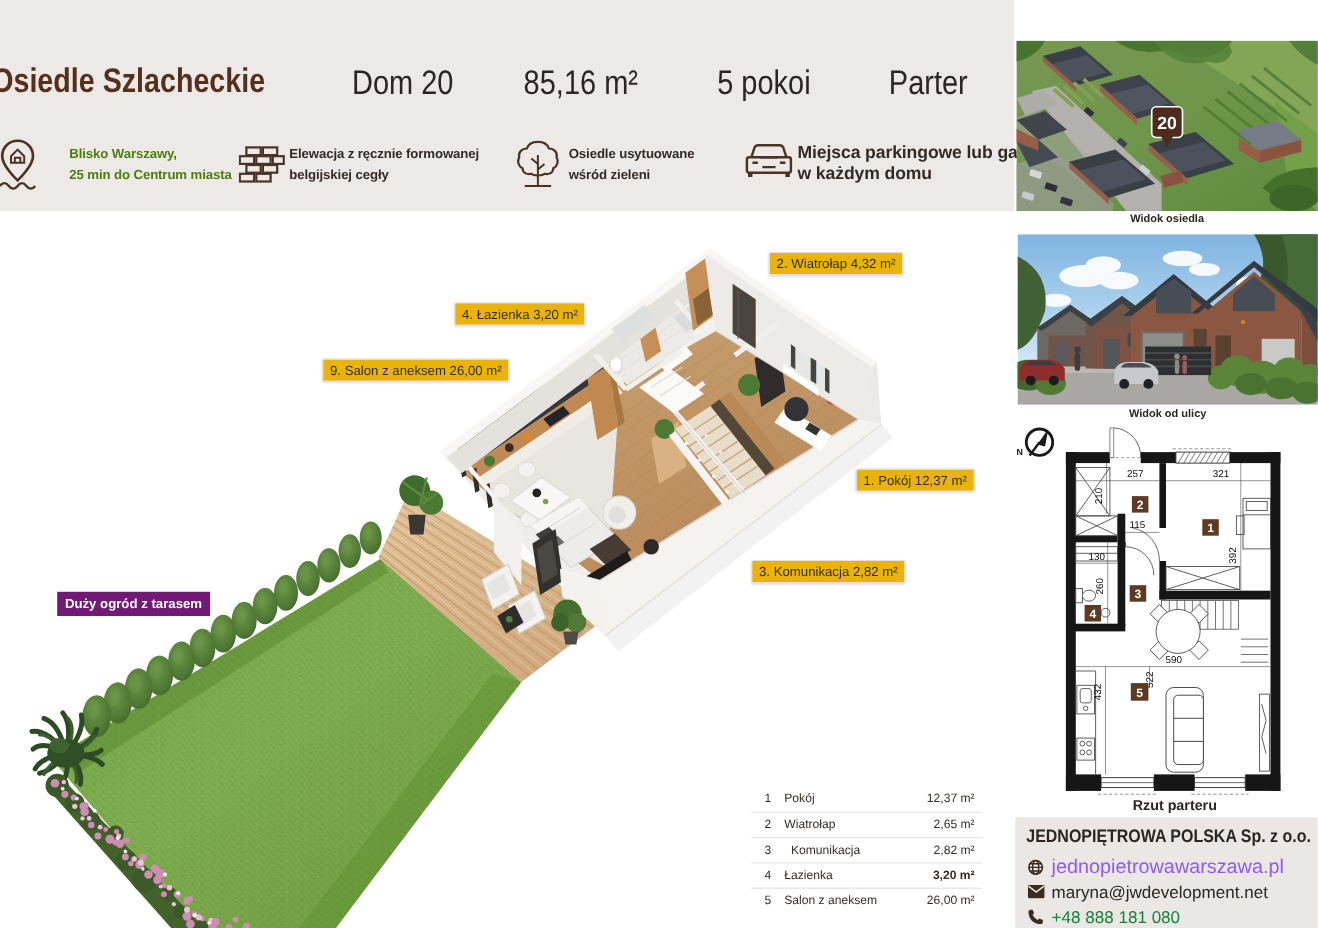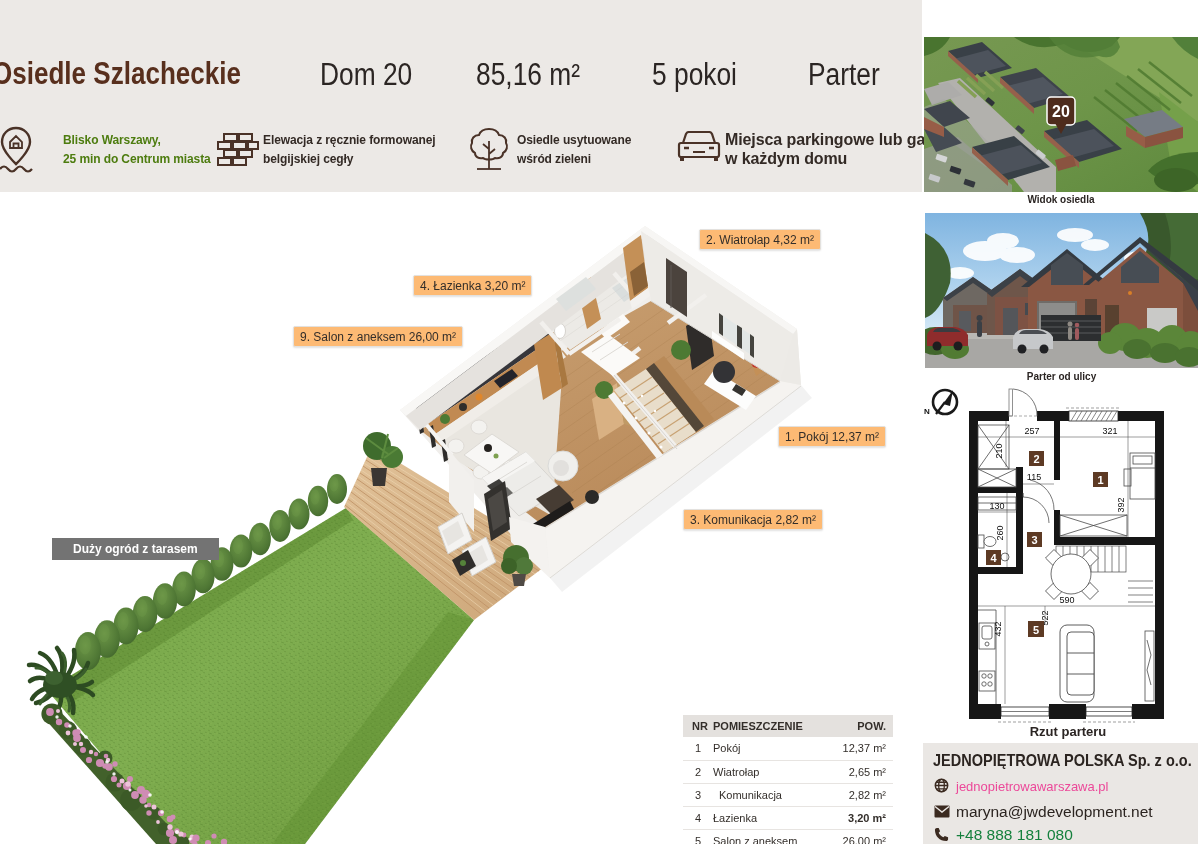--- a/index.html
+++ b/index.html
@@ -1,19 +1,19 @@
 <!DOCTYPE html>
 <html><head>
 <meta charset="utf-8">
 <style>
   html,body{margin:0;padding:0;}
   body{width:1198px;height:844px;position:relative;overflow:hidden;background:#ffffff;
        font-family:"Liberation Sans",sans-serif;}
   .abs{position:absolute;}
-  .lbl{position:absolute;background:#fdba74;border:1px solid #e3e1de;box-shadow:0 1px 2px rgba(0,0,0,.12);
+  .lbl{position:absolute;background:#eab308;border:1px solid #e3e1de;box-shadow:0 1px 2px rgba(0,0,0,.12);
        font-size:12px;color:#332e2a;padding:2.5px 6px;white-space:nowrap;border-radius:2px;}
   .cap{position:absolute;font-size:10px;color:#2b2523;text-align:center;font-weight:bold;}
 </style>
 </head>
 <body>
 
 <div class="abs" style="left:0;top:0;width:922px;height:192px;background:#ece9e6;"></div>
 
 <div class="abs" style="left:-8px;top:56px;font-size:31px;font-weight:bold;color:#582f1d;transform:scaleX(.84);transform-origin:0 0;white-space:nowrap;">Osiedle Szlacheckie</div>
 
@@ -488,21 +488,21 @@
 <div class="lbl" style="left:699px;top:229px;">2. Wiatrołap 4,32 m²</div>
 
 <div class="lbl" style="left:413px;top:275px;">4. Łazienka 3,20 m²</div>
 
 <div class="lbl" style="left:293px;top:326px;">9. Salon z aneksem 26,00 m²</div>
 
 <div class="lbl" style="left:778px;top:426px;">1. Pokój 12,37 m²</div>
 
 <div class="lbl" style="left:683px;top:509px;">3. Komunikacja 2,82 m²</div>
 
-<div class="abs" style="left:52px;top:538px;background:#737373;color:#fff;font-size:12px;font-weight:bold;padding:4px 21px;white-space:nowrap;">Duży ogród z tarasem</div>
+<div class="abs" style="left:52px;top:538px;background:#701a75;color:#fff;font-size:12px;font-weight:bold;padding:4px 7px;white-space:nowrap;">Duży ogród z tarasem</div>
 
 <svg id="photo1" class="abs" style="left:924px;top:37px" width="274" height="155" viewBox="0 0 274 155">
   <defs>
     <linearGradient id="p1g" x1="0" y1="0" x2="1" y2="1">
       <stop offset="0" stop-color="#77985200"></stop>
         <stop offset="0" stop-color="#779852"></stop>
       <stop offset="0.5" stop-color="#6e9549"></stop>
         <stop offset="1" stop-color="#5f8a3e"></stop>
     </linearGradient>
   </defs>
@@ -705,21 +705,21 @@
   <g fill="#3a3f45">
     <rect x="52" y="108" width="5" height="16" rx="2"></rect>
     <circle cx="54.5" cy="105" r="3"></circle>
     <rect x="143" y="114" width="4" height="13" rx="2" fill="#8f8a84"></rect>
     <circle cx="145" cy="111" r="2.5" fill="#8f8a84"></circle>
     <rect x="150" y="115" width="4" height="12" rx="2" fill="#a05a5e"></rect>
     <circle cx="152" cy="112" r="2.3" fill="#a05a5e"></circle>
   </g>
 </svg>
 
-<div class="cap" style="left:925px;top:371px;width:273px;">Parter od ulicy</div>
+<div class="cap" style="left:925px;top:371px;width:273px;">Widok od ulicy</div>
 
 <svg id="plan" class="abs" style="left:920px;top:385px" width="278" height="340" viewBox="0 0 278 340">
 
   <g>
     <circle cx="25" cy="17" r="12" fill="#ffffff" stroke="#1a1a1a" stroke-width="2.6"></circle>
     <path d="M23 19 L33 5 L30 21 Z" fill="#1a1a1a"></path>
     <path d="M25 17 L16 29" stroke="#1a1a1a" stroke-width="2.2"></path>
     <text x="4" y="29" font-size="8" font-weight="bold" fill="#111" font-family="Liberation Sans,sans-serif">N</text>
   </g>
   <g fill="#161616">
@@ -917,25 +917,20 @@
     <text x="73.5" y="176.5">4</text>
     <rect x="108" y="236" width="16" height="16" fill="#5d3a24"></rect>
     <text x="116" y="248.5">5</text>
   </g>
 </svg>
 
 <div class="cap" style="left:929px;top:724px;width:278px;font-size:13px;">Rzut parteru</div>
 
 <div class="abs" style="left:683px;top:715px;width:210px;font-size:11px;color:#332e2a;">
 
-  <div style="background:#e4e1de;height:22px;line-height:22px;font-weight:bold;position:relative;">
-    <span style="position:absolute;left:9px;">NR</span>
-    <span style="position:absolute;left:30px;">POMIESZCZENIE</span>
-    <span style="position:absolute;right:7px;">POW.</span>
-  </div>
 
   <div style="height:23px;line-height:23px;position:relative;border-bottom:1px solid #e7e4e1;">
     <span style="position:absolute;left:12px;">1</span>
       <span style="position:absolute;left:30px;">Pokój</span>
       <span style="position:absolute;right:7px;">12,37 m²</span>
   </div>
 
   <div style="height:22px;line-height:22px;position:relative;border-bottom:1px solid #e7e4e1;">
     <span style="position:absolute;left:12px;">2</span>
       <span style="position:absolute;left:30px;">Wiatrołap</span>
@@ -958,21 +953,21 @@
     <span style="position:absolute;left:12px;">5</span>
       <span style="position:absolute;left:30px;">Salon z aneksem</span>
       <span style="position:absolute;right:7px;">26,00 m²</span>
   </div>
 </div>
 
 <div class="abs" style="left:923px;top:743px;width:275px;height:101px;background:#eae7e4;"></div>
 
 <div class="abs" style="left:933px;top:751px;font-size:16.5px;font-weight:bold;color:#2b2420;white-space:nowrap;transform:scaleX(.88);transform-origin:0 0;">JEDNOPIĘTROWA POLSKA Sp. z o.o.</div>
 
-<div class="abs" style="left:934px;top:778px;font-size:13px;color:#ec4899;">
+<div class="abs" style="left:934px;top:778px;font-size:18px;color:#8b5cf6;">
   <svg width="15" height="15" viewBox="0 0 16 16" style="vertical-align:-2px;margin-right:7px;">
       <circle cx="8" cy="8" r="6.6" fill="none" stroke="#3b2a20" stroke-width="1.6"></circle>
       <ellipse cx="8" cy="8" rx="3" ry="6.6" fill="none" stroke="#3b2a20" stroke-width="1.4"></ellipse>
       <path d="M1.4 8 L14.6 8 M2.2 4.5 L13.8 4.5 M2.2 11.5 L13.8 11.5" stroke="#3b2a20" stroke-width="1.4"></path>
     </svg>jednopietrowawarszawa.pl</div>
 
 <div class="abs" style="left:934px;top:803px;font-size:15.5px;color:#2b2420;">
   <svg width="16" height="13" viewBox="0 0 16 13" style="vertical-align:-1px;margin-right:6px;">
       <rect x="0.5" y="0.5" width="15" height="12" rx="1" fill="#3b2a20"></rect>
       <path d="M1 1.5 L8 7 L15 1.5" stroke="#eae7e4" stroke-width="1.4" fill="none"></path>

